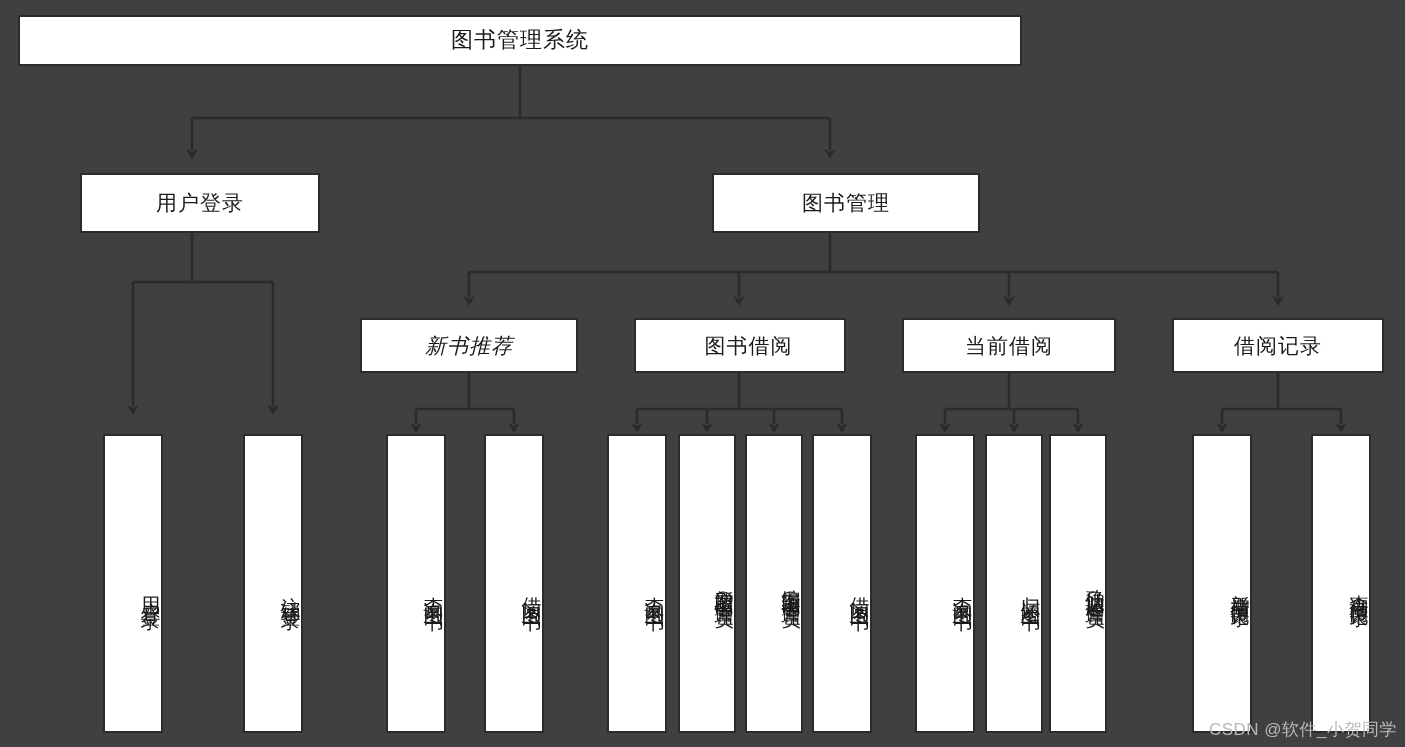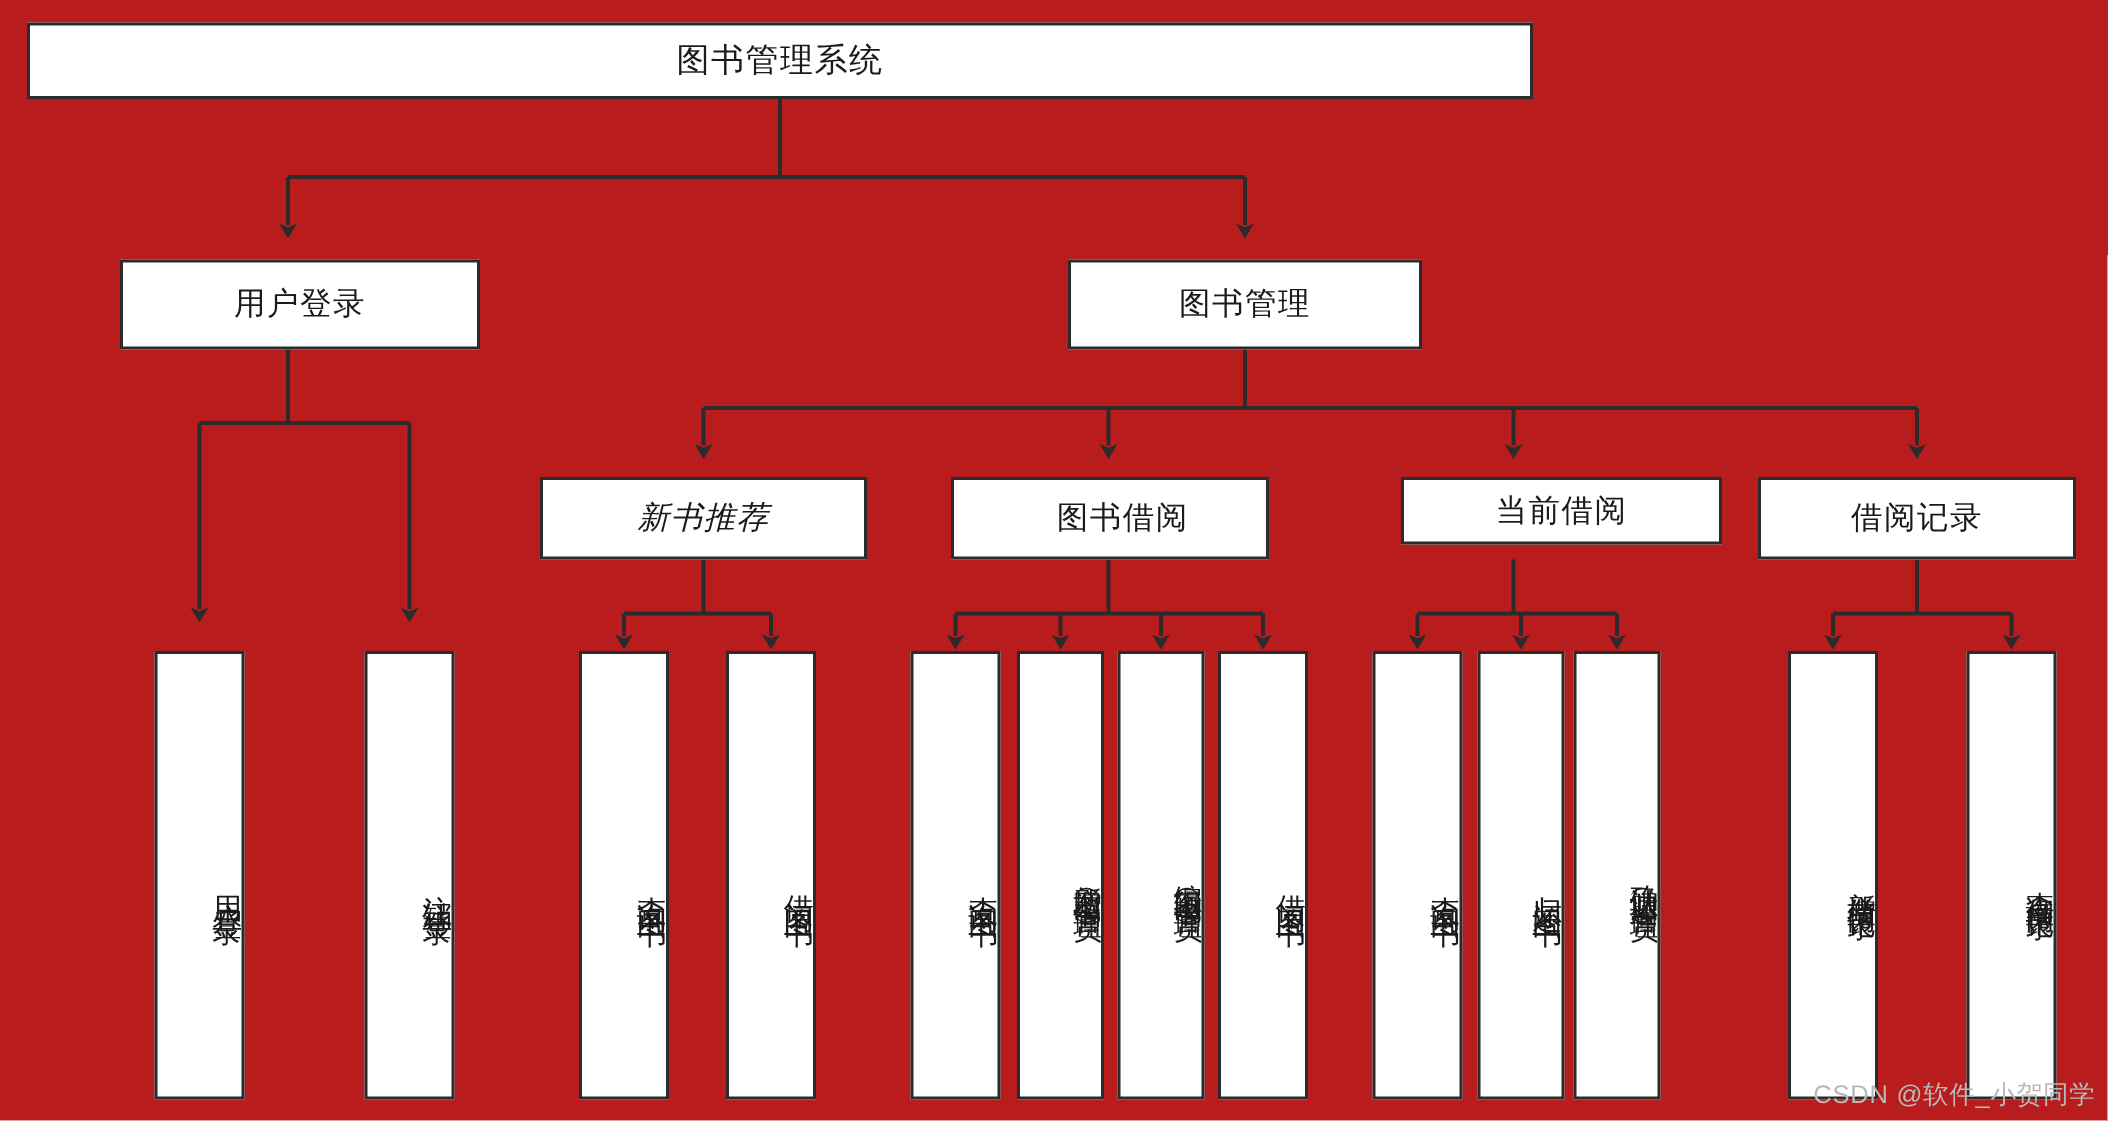--- a/index.html
+++ b/index.html
@@ -5,21 +5,21 @@
 <style>
   html, body {
     margin: 0;
     padding: 0;
     background: #ffffff;
   }
   #canvas {
     position: relative;
     width: 1405px;
     height: 747px;
-    background: #b91c1c;
+    background: #404040;
     font-family: "Liberation Sans", "DejaVu Sans", sans-serif;
     overflow: hidden;
   }
   svg#edges {
     position: absolute;
     left: 0;
     top: 0;
     width: 1405px;
     height: 747px;
     pointer-events: none;
@@ -122,25 +122,25 @@
       <path d="M1278,373 L1278,409"></path>
       <path d="M1222,409 L1341,409"></path>
       <path d="M1222,409 L1222,424" marker-end="url(#arrow)"></path>
       <path d="M1341,409 L1341,424" marker-end="url(#arrow)"></path>
     </g>
   </svg>
 
   <div class="node horiz root" style="left:18px; top:15px; width:1004px; height:51px;">图书管理系统</div>
 
   <div class="node horiz" style="left:80px; top:173px; width:240px; height:60px;">用户登录</div>
-  <div class="node horiz" style="left:712px; top:173px; width:236px; height:60px;">图书管理</div>
+  <div class="node horiz" style="left:712px; top:173px; width:268px; height:60px;">图书管理</div>
 
   <div class="node horiz" style="left:360px; top:318px; width:218px; height:55px;font-style:italic;">新书推荐</div>
   <div class="node horiz" style="left:634px; top:318px; width:212px; height:55px;padding-left:17px;">图书借阅</div>
-  <div class="node horiz" style="left:902px; top:318px; width:214px; height:45px;margin-left:32px;">当前借阅</div>
+  <div class="node horiz" style="left:902px; top:318px; width:214px; height:55px;">当前借阅</div>
   <div class="node horiz" style="left:1172px; top:318px; width:212px; height:55px;">借阅记录</div>
 
   <div class="node vert" style="left:103px; top:434px; width:60px; height:299px;">用户登录</div>
   <div class="node vert" style="left:243px; top:434px; width:60px; height:299px;">注销登录</div>
 
   <div class="node vert" style="left:386px; top:434px; width:60px; height:299px;">查询图书</div>
   <div class="node vert" style="left:484px; top:434px; width:60px; height:299px;">借阅图书</div>
 
   <div class="node vert" style="left:607px; top:434px; width:60px; height:299px;">查询图书</div>
   <div class="node vert tall" style="left:678px; top:434px; width:58px; height:299px;">新增图书（管理员）</div>

